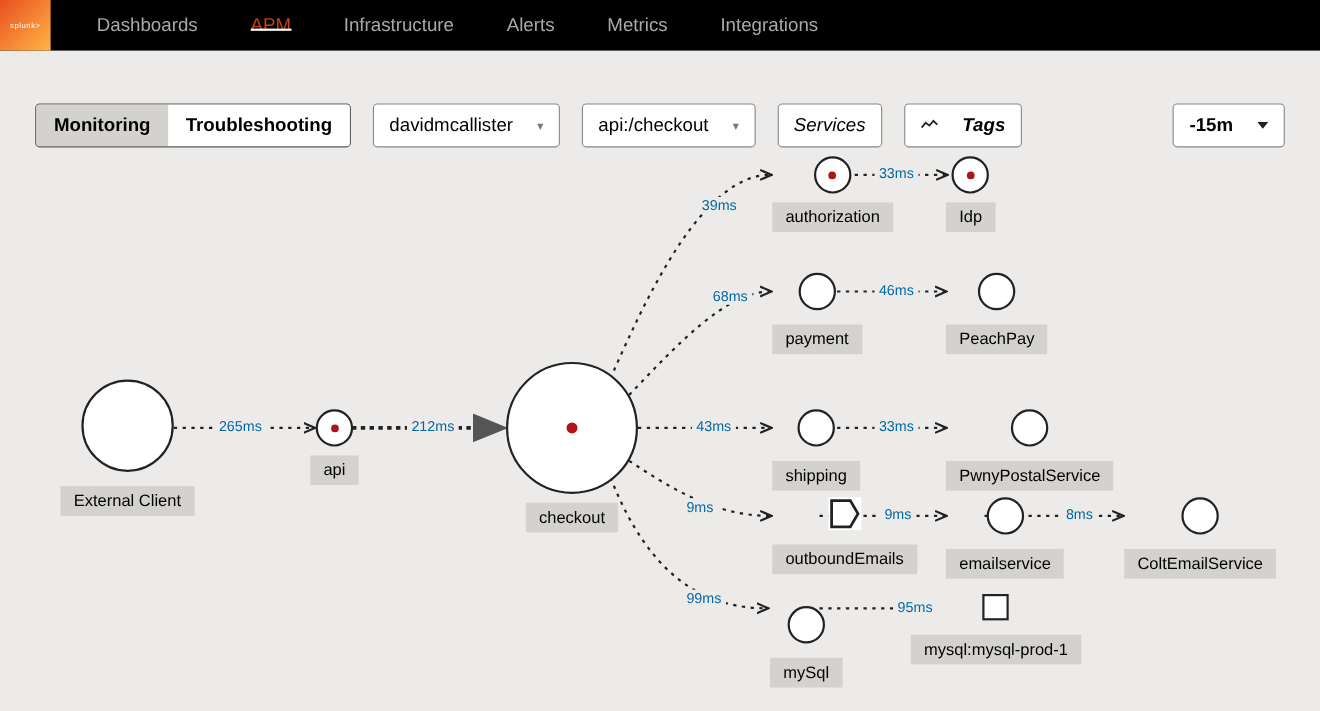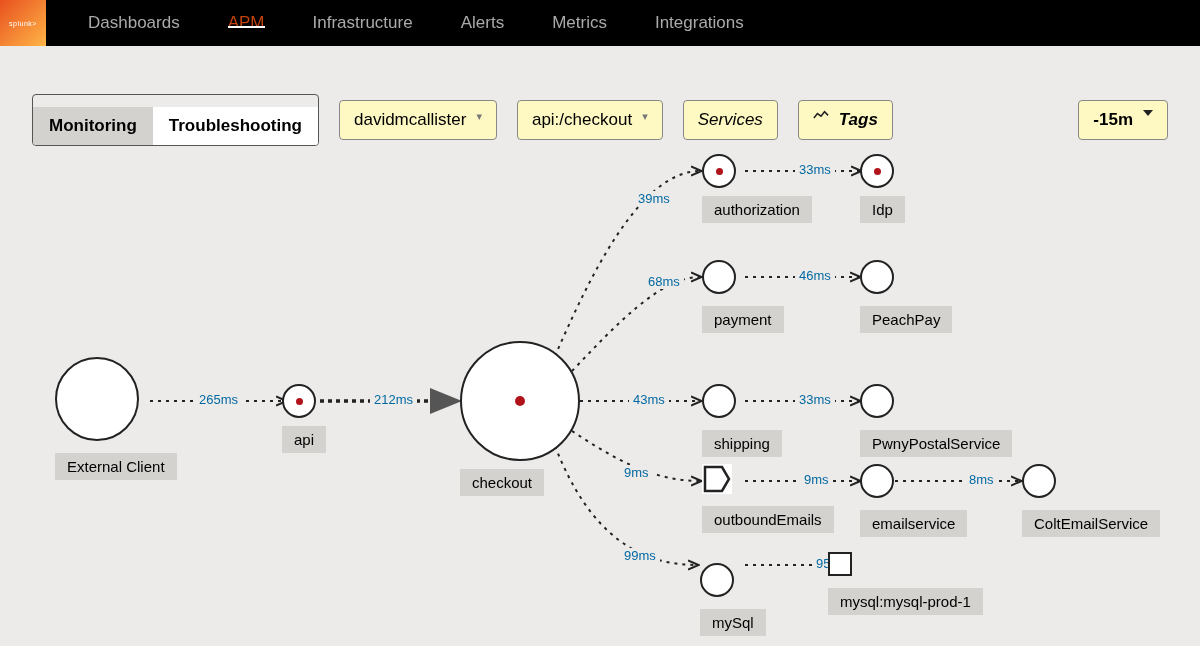--- a/index.html
+++ b/index.html
@@ -4,31 +4,31 @@
 <style>
 html,body{margin:0;padding:0;width:1200px;height:646px;overflow:hidden;font-family:"Helvetica Neue",Arial,sans-serif;background:#ecebea;}
 .topbar{height:46px;background:#000;display:flex;align-items:center;}
 .logo{width:46px;height:46px;background:linear-gradient(135deg,#e8501e,#ffb547);display:flex;align-items:center;justify-content:center;color:#fff;font-size:7px;letter-spacing:.5px;}
 .nav{display:flex;align-items:stretch;margin-left:18px;}
 .nav-item{display:flex;align-items:center;padding:0 24px;color:#aaa;font-size:17px;cursor:pointer;position:relative;}
 .nav-item.active{color:#c2410c;}
 .nav-item.active::after{content:"";position:absolute;bottom:5px;left:24px;right:24px;height:2px;background:#fff;}
 .toolbar{display:flex;align-items:center;gap:20px;padding:48px 32px 0 32px;}
 .seg-group{display:inline-flex;border:1.5px solid #555;border-radius:4px;overflow:hidden;}
-.seg-btn{padding:9px 16px;font-size:17px;font-weight:600;background:#d4d2cf;border:none;cursor:pointer;margin-top:12px;}
+.seg-btn{padding:9px 16px;font-size:17px;font-weight:600;background:#d4d2cf;border:none;cursor:pointer;}
 .seg-btn.active{background:#fff;}
-.btn{background:#fef9c3;border:1.5px solid #888;border-radius:4px;padding:9px 14px;font-size:17px;display:inline-flex;gap:10px;cursor:pointer;white-space:nowrap;}
+.btn{background:#ffffff;border:1.5px solid #888;border-radius:4px;padding:9px 14px;font-size:17px;display:inline-flex;align-items:center;gap:22px;cursor:pointer;white-space:nowrap;}
 .btn .chev{font-size:11px;color:#777;}
 .btn.italic{font-style:italic;}
 .btn.tags{font-weight:600;}
 .spark{display:inline-block;width:16px;height:12px;vertical-align:middle;}
 .spark svg{display:block;}
 .caret-down{display:inline-block;width:0;height:0;border-left:5px solid transparent;border-right:5px solid transparent;border-top:6px solid #222;}
 .canvas{position:relative;width:100%;height:560px;}
-.node{position:absolute;cursor:pointer;}
+.node{position:absolute;text-align:center;cursor:pointer;}
 .node .shape{border:2.5px solid #222;background:#fff;border-radius:50%;display:inline-flex;align-items:center;justify-content:center;margin:0 auto;}
 .node .dot{width:10px;height:10px;border-radius:50%;background:#b0141a;}
 .node .dot.small{width:7px;height:7px;}
 .node-label{display:inline-block;background:#d4d2cf;padding:5px 12px;font-size:15px;margin-top:8px;}
 .edge-lat{position:absolute;font-size:13px;color:#0369a1;background:#ecebea;padding:0 4px;white-space:nowrap;font-weight:500;}
 svg.edges{position:absolute;left:0;top:0;pointer-events:none;}
 .db-shape{border:2.5px solid #222;background:#fff;width:20px;height:20px;display:inline-block;}
 </style>
 </head>
 <body>

